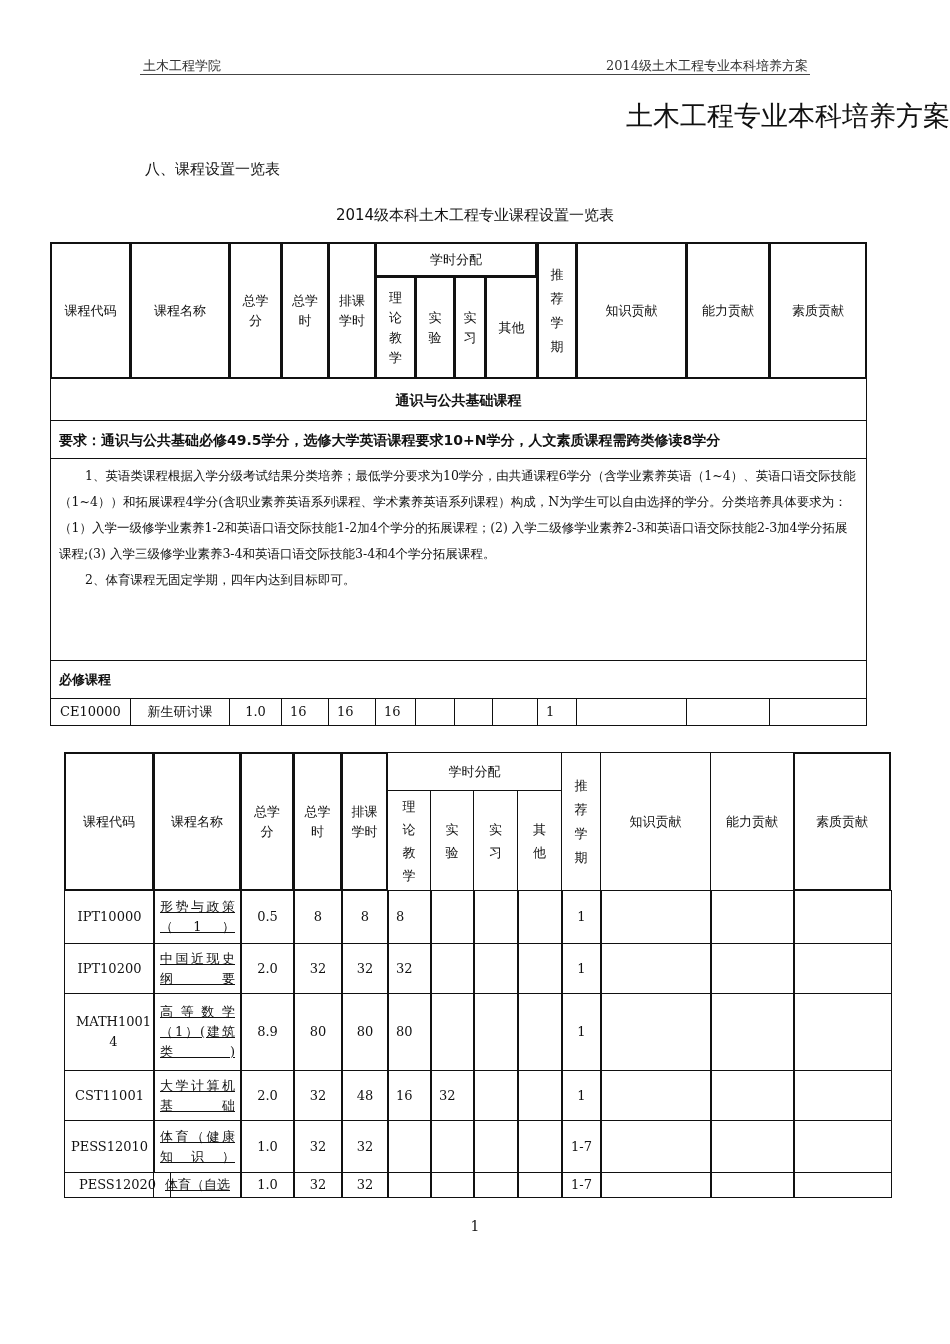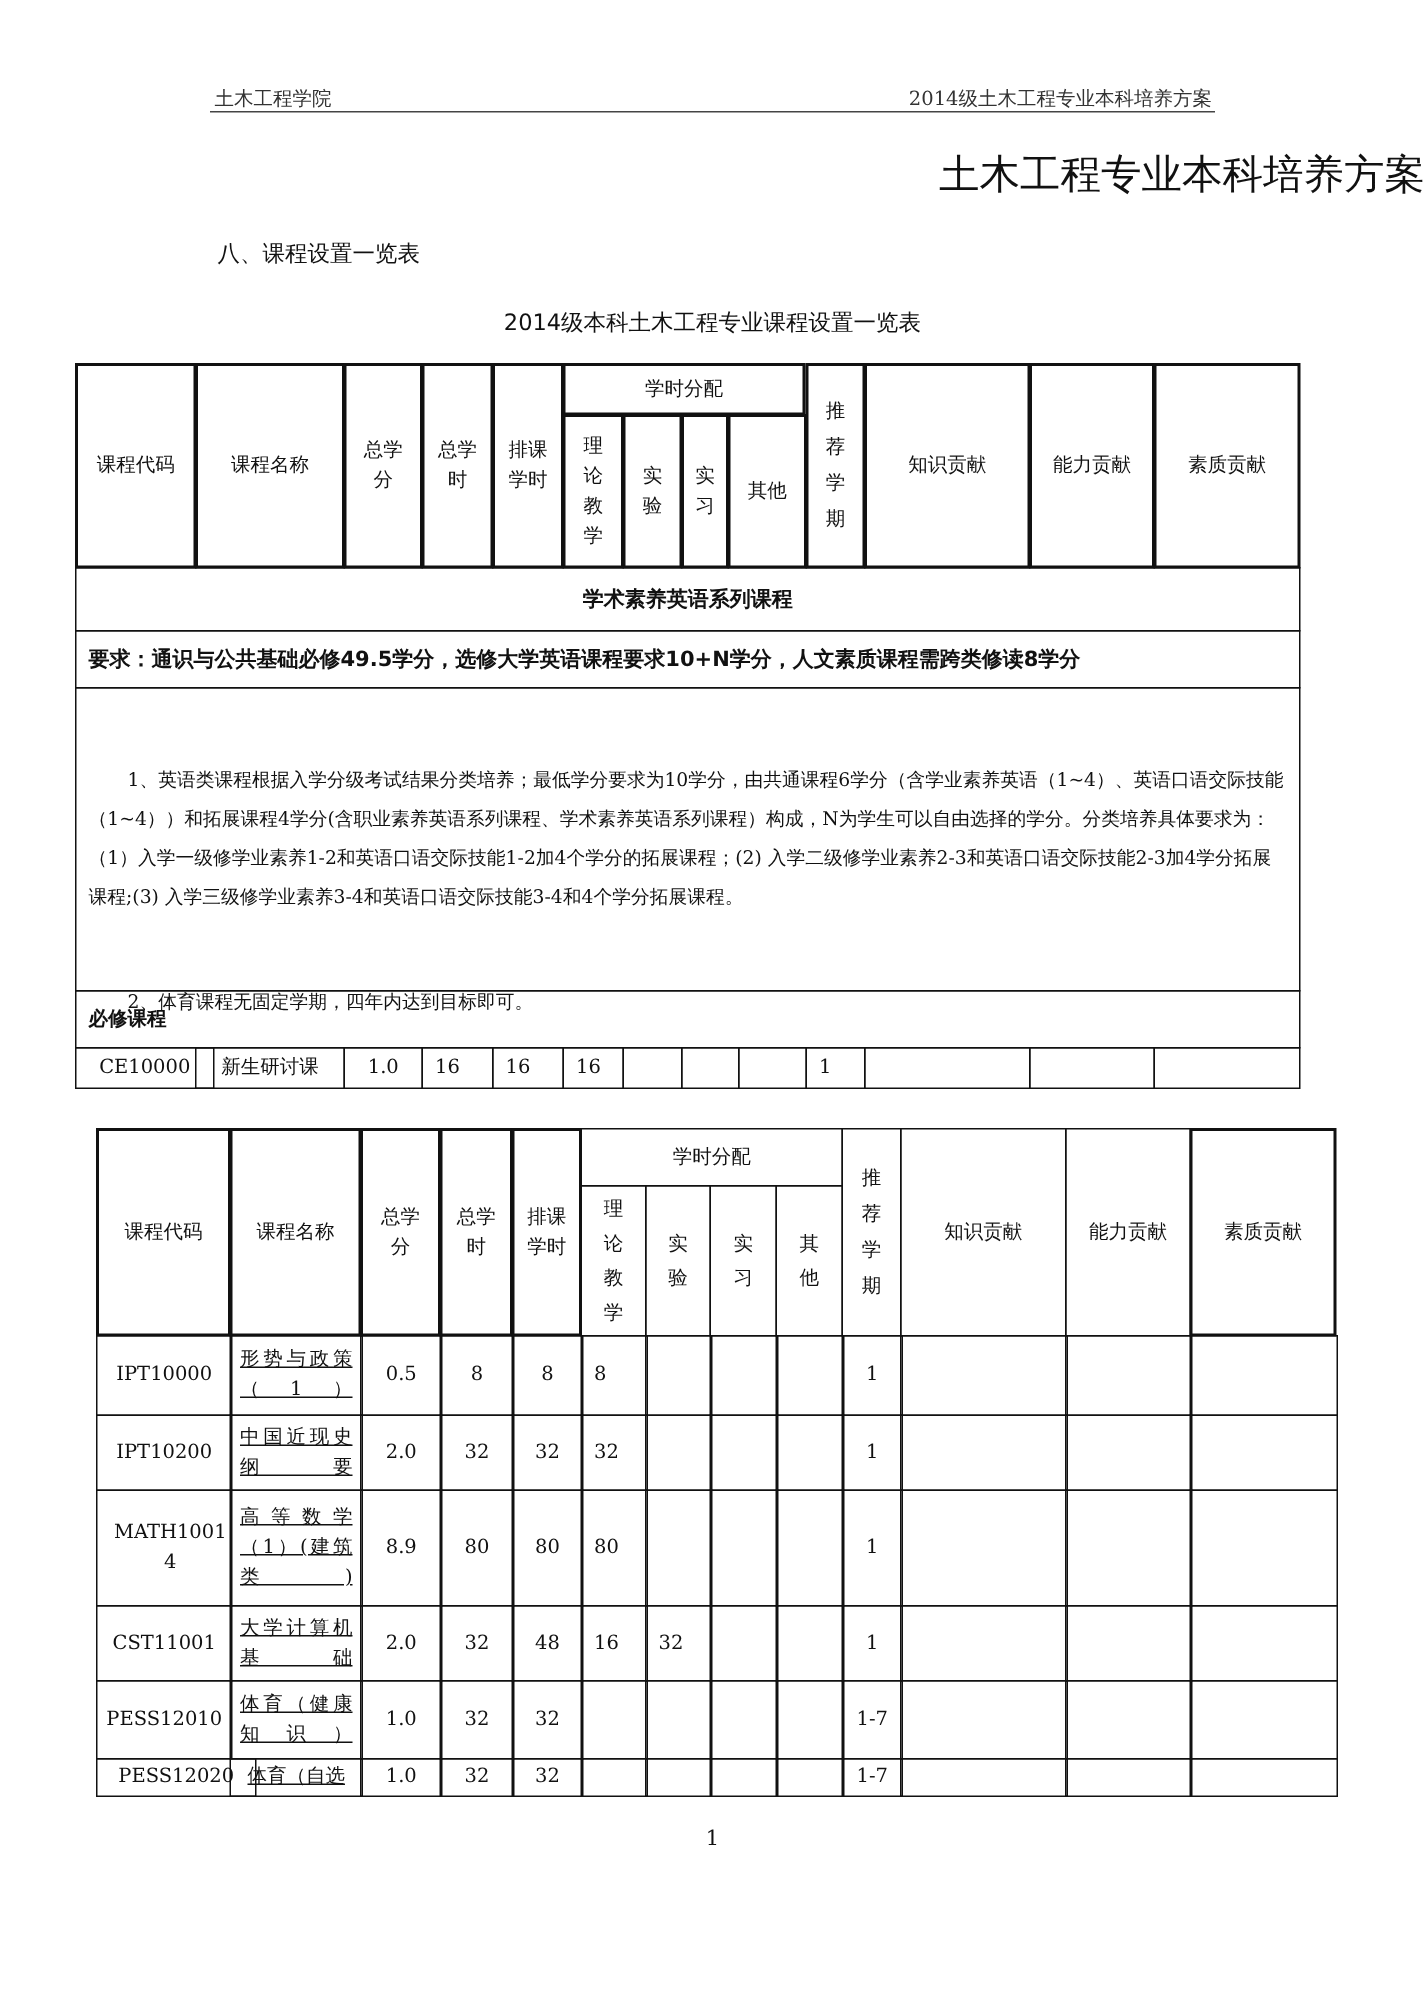--- a/index.html
+++ b/index.html
@@ -10,21 +10,21 @@
   .hdr-line{left:140px;top:74px;width:670px;height:0;border-top:1.5px solid #444;}
   .title{left:0;width:950px;top:98px;text-align:right;font-family:"DejaVu Sans","Liberation Sans",sans-serif;font-size:27px;}
   .section{left:145px;top:160px;font-family:"DejaVu Sans","Liberation Sans",sans-serif;font-size:15px;}
   .tbl-title{left:0;width:950px;top:206px;text-align:center;font-family:"DejaVu Sans","Liberation Sans",sans-serif;font-size:15px;}
   .cell{position:absolute;box-sizing:border-box;border:1px solid #111;display:flex;align-items:center;justify-content:center;text-align:center;font-size:13px;line-height:20px;}
   .thick{border-width:2px;}
   .left{justify-content:flex-start;padding-left:8px;}
   .bold{font-weight:bold;font-family:"DejaVu Sans","Liberation Sans",sans-serif;}
   .notes{position:absolute;box-sizing:border-box;border:1px solid #111;padding:4px 8px;font-size:12.5px;line-height:26px;}
   .notes p{margin:0;}
-  .notes .indent{text-indent:26px;margin-top:44px;}
+  .notes .indent{text-indent:26px;}
   .wrap{white-space:normal;padding:0 6px;text-align:justify;text-align-last:justify;text-decoration:underline;}
   .pagenum{left:0;width:950px;top:1218px;text-align:center;font-size:14px;}
 </style>
 </head>
 <body>
 
 <div class="abs hdr-left">土木工程学院</div>
 <div class="abs hdr-right">2014级土木工程专业本科培养方案</div>
 <div class="abs hdr-line"></div>
 
@@ -56,33 +56,33 @@
       <span style="width:14px;">实习</span>
     </div>
   <div class="cell thick" style="left:485px;top:276px;width:53px;height:103px;">其他</div>
   <div class="cell thick" style="left:537px;top:242px;width:40px;height:137px;">
       <span style="width:14px;line-height:24px;">推荐学期</span>
     </div>
   <div class="cell thick" style="left:576px;top:242px;width:111px;height:137px;">知识贡献</div>
   <div class="cell thick" style="left:686px;top:242px;width:84px;height:137px;">能力贡献</div>
   <div class="cell thick" style="left:769px;top:242px;width:98px;height:137px;">素质贡献</div>
 
-  <div class="cell bold" style="left:50px;top:378px;width:817px;height:43px;font-size:14px;">学术素养英语系列课程</div>
+  <div class="cell bold" style="left:50px;top:378px;width:817px;height:43px;font-size:14px;">通识与公共基础课程</div>
 
   <div class="cell bold left" style="left:50px;top:420px;width:817px;height:39px;font-size:14px;">要求：通识与公共基础必修49.5学分，选修大学英语课程要求10+N学分，人文素质课程需跨类修读8学分</div>
 
   <div class="notes" style="left:50px;top:458px;width:817px;height:203px;">
     <p class="indent">1、英语类课程根据入学分级考试结果分类培养；最低学分要求为10学分，由共通课程6学分（含学业素养英语（1~4）、英语口语交际技能（1~4））和拓展课程4学分(含职业素养英语系列课程、学术素养英语系列课程）构成，N为学生可以自由选择的学分。分类培养具体要求为：（1）入学一级修学业素养1-2和英语口语交际技能1-2加4个学分的拓展课程；(2) 入学二级修学业素养2-3和英语口语交际技能2-3加4学分拓展课程;(3) 入学三级修学业素养3-4和英语口语交际技能3-4和4个学分拓展课程。</p>
     <p class="indent">2、体育课程无固定学期，四年内达到目标即可。</p>
   </div>
 
   <div class="cell bold left" style="left:50px;top:660px;width:817px;height:39px;font-size:13px;">必修课程</div>
 
   <div>
-    <div class="cell" style="left:50px;top:698px;width:93px;height:28px;">CE10000</div>
+    <div class="cell" style="left:50px;top:698px;width:81px;height:28px;">CE10000</div>
     <div class="cell" style="left:130px;top:698px;width:100px;height:28px;">新生研讨课</div>
     <div class="cell" style="left:229px;top:698px;width:53px;height:28px;">1.0</div>
     <div class="cell left" style="left:281px;top:698px;width:48px;height:28px;">16</div>
     <div class="cell left" style="left:328px;top:698px;width:48px;height:28px;">16</div>
     <div class="cell left" style="left:375px;top:698px;width:41px;height:28px;">16</div>
     <div class="cell" style="left:415px;top:698px;width:40px;height:28px;"></div>
     <div class="cell" style="left:454px;top:698px;width:39px;height:28px;"></div>
     <div class="cell" style="left:492px;top:698px;width:46px;height:28px;"></div>
     <div class="cell left" style="left:537px;top:698px;width:40px;height:28px;">1</div>
     <div class="cell" style="left:576px;top:698px;width:111px;height:28px;"></div>

